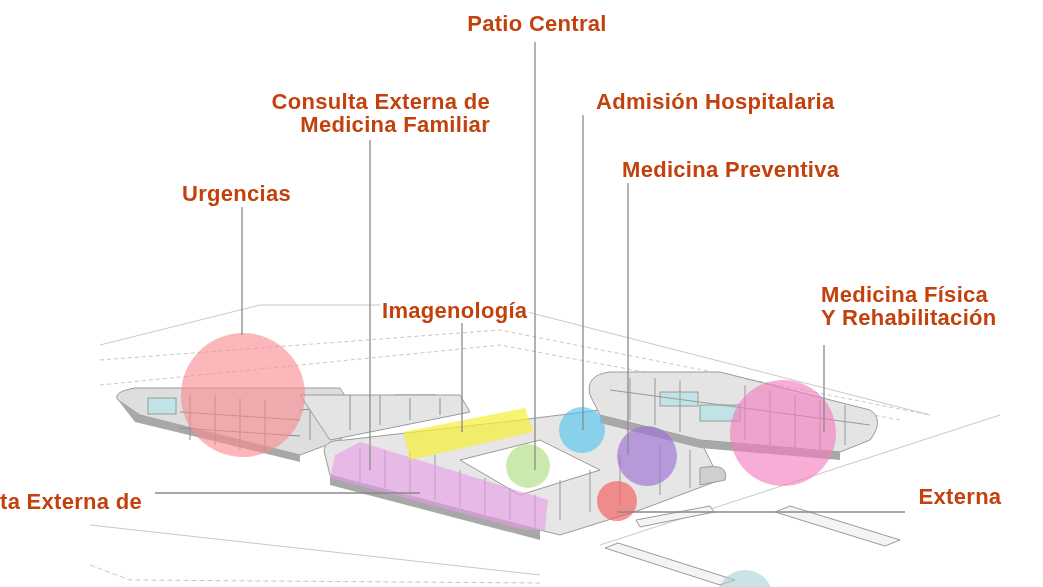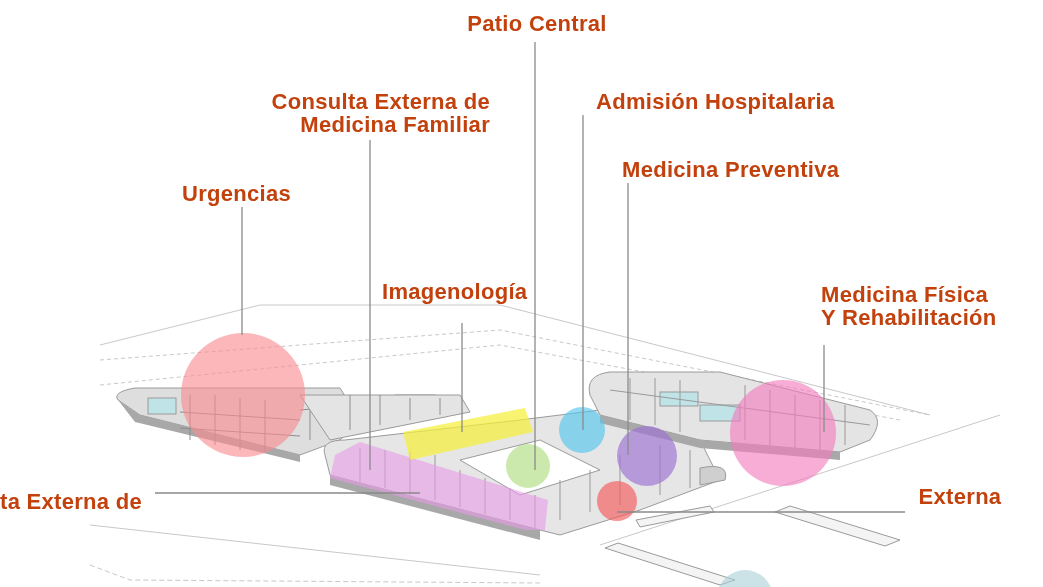--- a/index.html
+++ b/index.html
@@ -132,21 +132,21 @@
     <div>Consulta Externa de</div>
     <div>Medicina Familiar</div>
   </div>
 
   <div class="label left" style="left:552px; top:90px;margin-left:44px;">Admisión Hospitalaria</div>
 
   <div class="label left" style="left:622px; top:158px;">Medicina Preventiva</div>
 
   <div class="label left" style="left:182px; top:182px;">Urgencias</div>
 
-  <div class="label left" style="left:380px; top:280px; background:#ffffff; padding:0 2px;">Imagenología</div>
+  <div class="label left" style="left:380px; top:299px; background:#ffffff; padding:0 2px;">Imagenología</div>
 
   <div class="label left" style="left:821px; top:283px;">
     <div>Medicina Física</div>
     <div>Y Rehabilitación</div>
   </div>
 
   <div class="label left" style="left:0px; top:490px;">
     <div>ta Externa de</div>
   </div>
 

